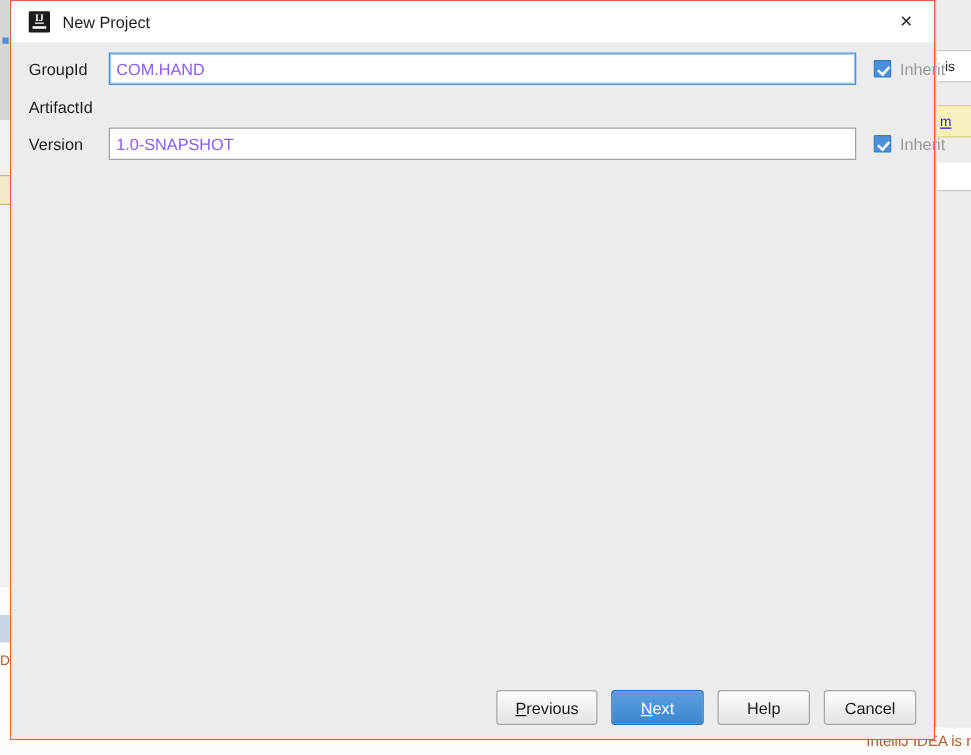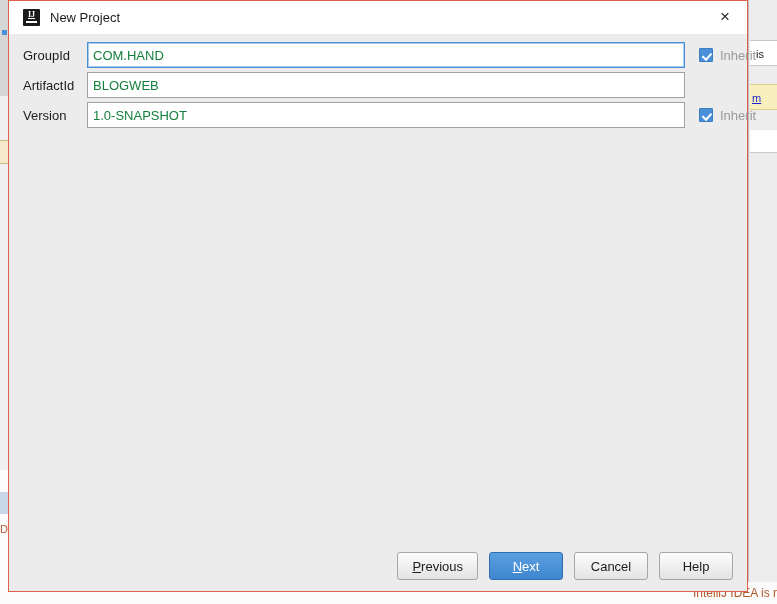--- a/index.html
+++ b/index.html
@@ -249,21 +249,21 @@
     text-align: left;
     flex: none;
   }
   .text-input {
     height: 24px;
     box-sizing: border-box;
     background: #ffffff;
     border: 1px solid #a0a0a0;
     font-family: "Liberation Sans", sans-serif;
     font-size: 13px;
-    color: #15803d;
+    color: #8b5cf6;
     padding: 12px 5px;
     outline: none;
     flex: none;
     width: 598px;
   }
   .text-input.focused {
     border: 1px solid #4a90d9;
     box-shadow: 0 0 0 1px #a8caea inset;
   }
 
@@ -376,21 +376,20 @@
       <div class="field-label">GroupId</div>
       <input class="text-input focused" type="text" value="COM.HAND" style="">
       <div class="inherit-wrap">
         <div class="checkbox"></div>
         <div class="inherit-label">Inherit</div>
       </div>
     </div>
 
     <div class="form-row" id="row-artifactid">
       <div class="field-label">ArtifactId</div>
-      <input class="text-input" type="text" value="BLOGWEB" style="">
     </div>
 
     <div class="form-row" id="row-version">
       <div class="field-label">Version</div>
       <input class="text-input" type="text" value="1.0-SNAPSHOT" style="">
       <div class="inherit-wrap">
         <div class="checkbox"></div>
         <div class="inherit-label">Inherit</div>
       </div>
     </div>
@@ -400,20 +399,20 @@
   <div id="button-bar">
     <div class="dlg-button">
         <span class="mnemonic">P</span>
         <span>revious</span>
       </div>
     <div class="dlg-button primary">
         <span class="mnemonic">N</span>
         <span>ext</span>
       </div>
     <div class="dlg-button">
+        <span>Help</span>
+      </div>
+    <div class="dlg-button">
         <span>Cancel</span>
       </div>
-    <div class="dlg-button">
-        <span>Help</span>
-      </div>
   </div>
 
 </div>
 
 </body></html>

